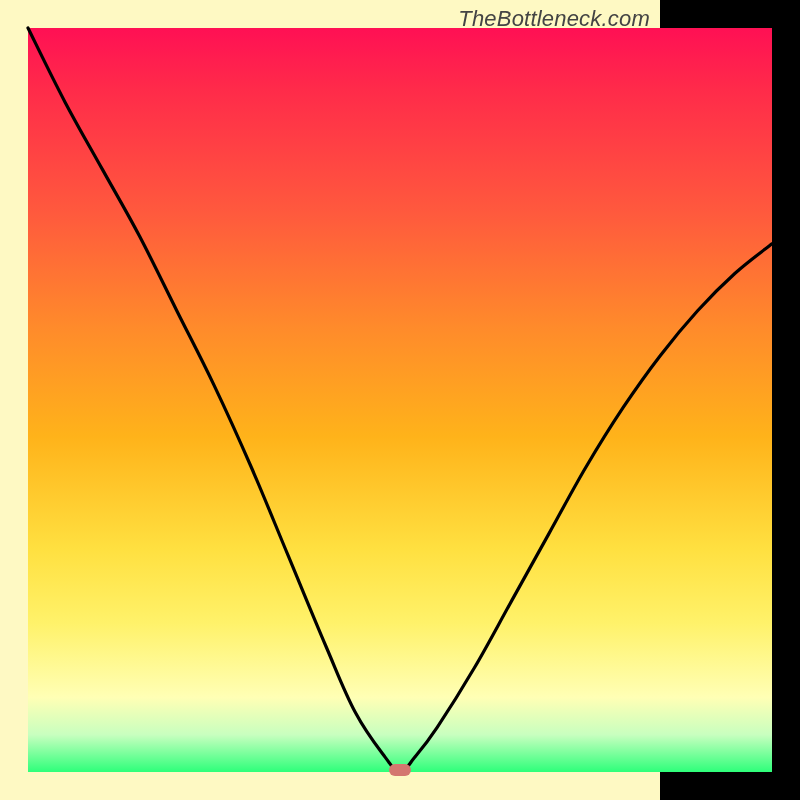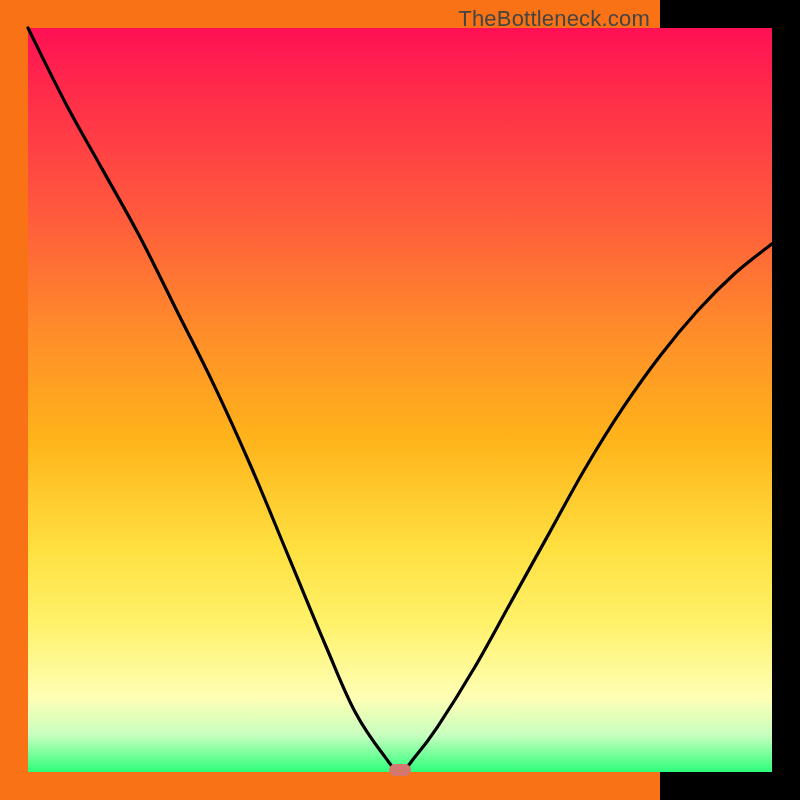--- a/index.html
+++ b/index.html
@@ -8,21 +8,22 @@
     width: 800px;
     height: 800px;
     background: #000;
     font-family: Arial, Helvetica, sans-serif;
     overflow: hidden;
   }
   .stage {
     position: relative;
     width: 660px;
     height: 800px;
-    background: #f97316;
+    background: #fef9c3;
+    font-style: italic;
   }
   
   .plot {
     position: absolute;
     left: 28px;
     top: 28px;
     width: 744px;
     height: 744px;
     
     background: linear-gradient(

